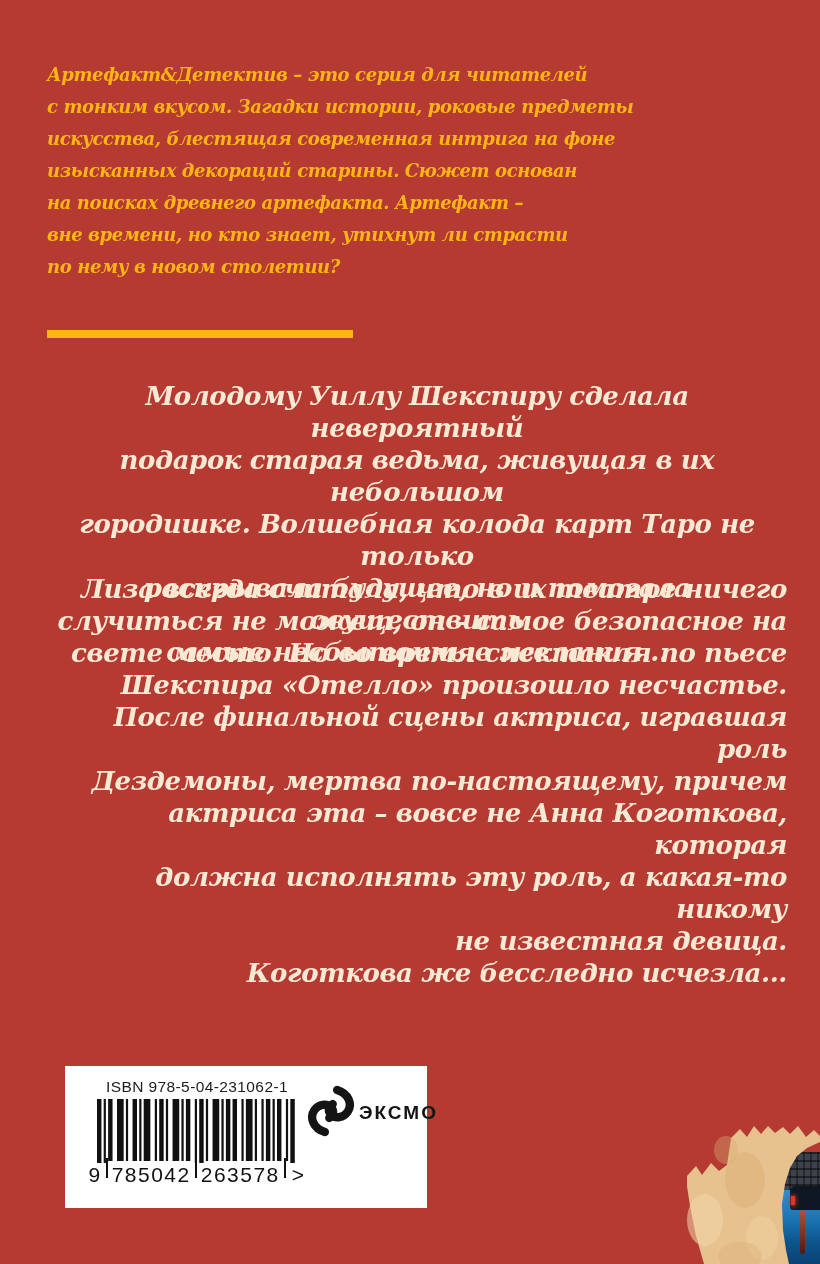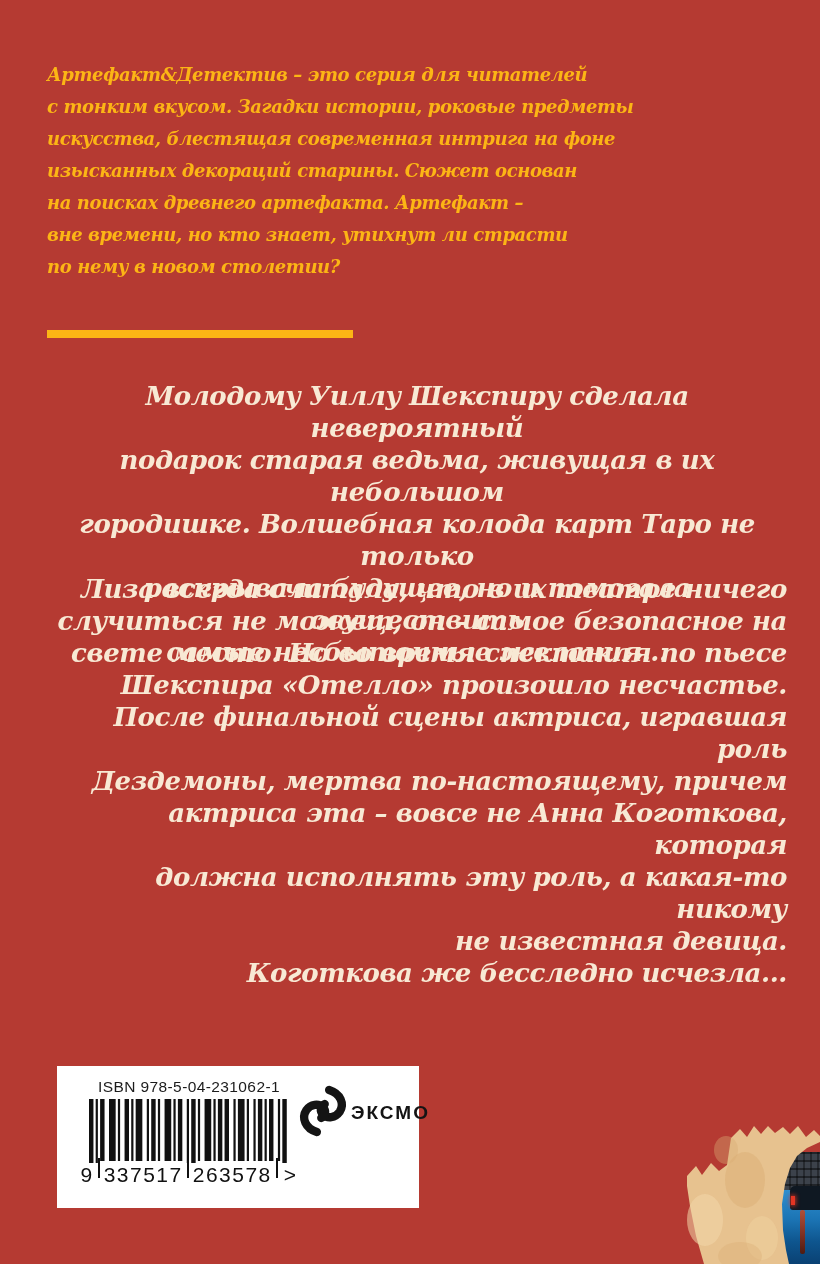--- a/index.html
+++ b/index.html
@@ -28,21 +28,21 @@
     color:#f8e9d4;
     font-size:26px;line-height:32px;
     font-weight:bold;font-style:italic;
     letter-spacing:-0.4px;
     white-space:pre-line;
   }
   .annotation.p1{top:380px;text-align:center;}
   .annotation.p2{top:573px;text-align:right;}
   
   .isbn-panel{
-    position:absolute;left:57px;top:1066px;
+    position:absolute;left:65px;top:1066px;
     width:362px;height:142px;background:#ffffff;
     display:flex;align-items:flex-start;
     font-family:"Liberation Sans", sans-serif;
   }
   .barcode-col{
     width:212px;margin:12px 0 0 26px;
     display:flex;flex-direction:column;align-items:center;
   }
   .isbn-label{
     color:#1c1c1c;font-size:15.5px;letter-spacing:0.4px;
@@ -162,21 +162,21 @@
           <rect x="164.44" y="0" width="2.22" height="62"></rect>
           <rect x="168.89" y="0" width="4.44" height="62"></rect>
           <rect x="175.56" y="0" width="2.22" height="62"></rect>
           <rect x="180.00" y="0" width="4.44" height="62"></rect>
           <rect x="188.89" y="0" width="2.22" height="62"></rect>
           <rect x="193.33" y="0" width="4.44" height="64"></rect>
         </svg>
       <div class="digits-row">
         <span>9</span>
         <i class="guard"></i>
-        <span>337517</span>
+        <span>785042</span>
         <i class="guard"></i>
         <span>263578</span>
         <i class="guard"></i>
         <span class="suffix">&gt;</span>
       </div>
     </div>
     <div class="logo-col">
       <svg class="logo-swirl" xmlns="http://www.w3.org/2000/svg" viewBox="0 0 64 64" fill="none" stroke="#141414" stroke-width="9.5" stroke-linecap="round">
         <path d="M39 8 C52 12 57 24 51 33 C46 40 37 41 32 36 C28 32 29 26 34 24"></path>
         <path d="M25 56 C12 52 7 40 13 31 C18 24 27 23 32 28 C36 32 35 38 30 40"></path>

